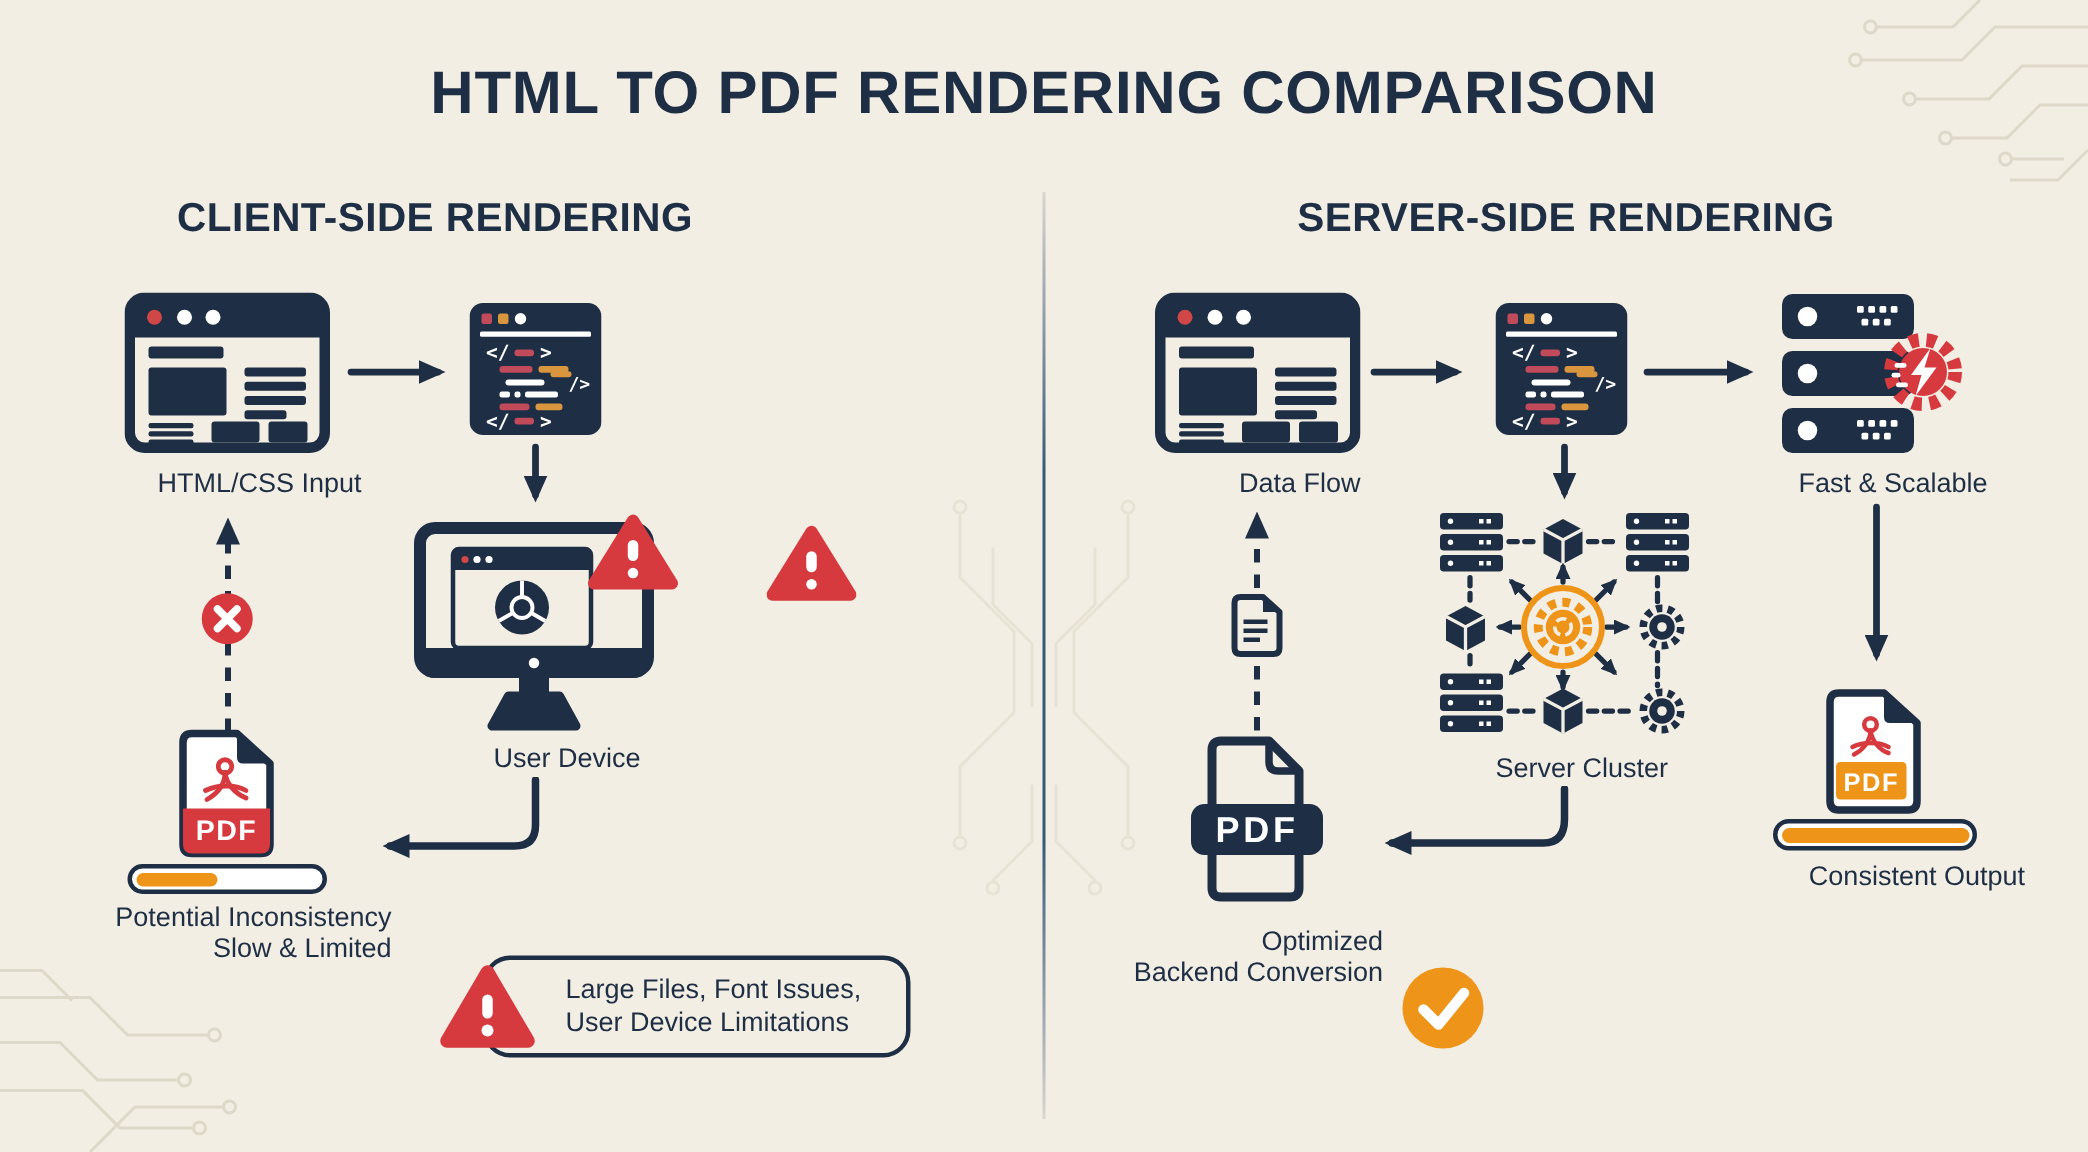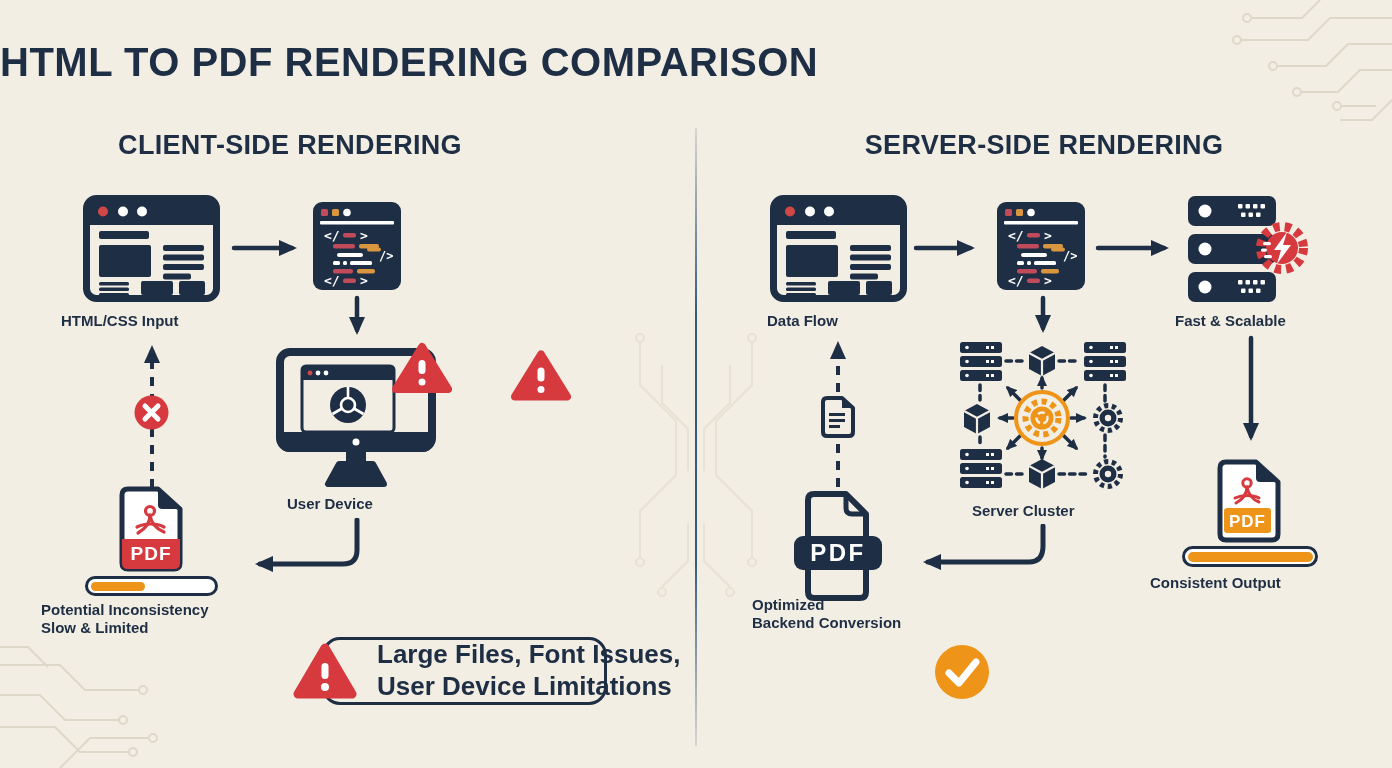--- a/index.html
+++ b/index.html
@@ -3,28 +3,28 @@
 <meta charset="utf-8">
 <style>
 :root{
   --background:#f2eee3; --navy:#1e2e44; --red:#d63a3f; --orange:#ee9418;
   --code-red:#c14b5a; --code-orange:#d9963f; --circuit:#ded8c9;
 }
 *{box-sizing:border-box}
 body{margin:0;background:var(--background);font-family:"Liberation Sans","DejaVu Sans",sans-serif}
 .stage{position:relative;width:1392px;height:768px;background:var(--background);overflow:hidden}
 .abs{position:absolute}
-.title{color:var(--navy);font-weight:800;font-size:40px;letter-spacing:.5px;text-align:left;white-space:nowrap}
+.title{color:var(--navy);font-weight:800;font-size:40px;letter-spacing:.5px;text-align:center;white-space:nowrap}
 .heading{color:var(--navy);font-weight:800;font-size:27px;letter-spacing:.3px;text-align:center;white-space:nowrap}
-.label{color:var(--navy);font-weight:700;font-size:15px;line-height:1.18;text-align:left;white-space:nowrap}
+.label{color:var(--navy);font-weight:400;font-size:18px;line-height:1.18;text-align:right;white-space:nowrap}
 .divider{background:linear-gradient(180deg,rgba(30,46,68,.12),#35597a 30%,#35597a 70%,rgba(30,46,68,.12))}
 .pbar{border:3.5px solid var(--navy);border-radius:12px;background:#fff;padding:2.5px}
 .pbar .fill{height:100%;background:var(--orange);border-radius:7px}
 .callout{border:3.5px solid var(--navy);border-radius:18px;display:flex;align-items:center;background:transparent}
-.callout .lines{color:var(--navy);font-weight:700;font-size:26px;line-height:1.22;white-space:nowrap}
+.callout .lines{color:var(--navy);font-weight:400;font-size:18px;line-height:1.22;white-space:nowrap}
 svg{display:block}
 </style>
 </head>
 <body>
 
 <div class="stage">
 
   <svg width="0" height="0" class="abs" aria-hidden="true">
     <defs>
       <marker id="arrL" markerUnits="userSpaceOnUse" markerWidth="18" markerHeight="16" refX="13" refY="8" orient="auto">
@@ -444,21 +444,21 @@
   </svg>
   <svg class="abs" style="left:823px;top:442px;width:30px;height:52px">
     <line x1="15" y1="2" x2="15" y2="48" stroke="var(--navy)" stroke-width="4" stroke-dasharray="9 8"></line>
   </svg>
   <svg class="abs" style="left:788px;top:490px;width:100px;height:112px" viewBox="0 0 100 112">
     <path d="M20 10 q0 -6 6 -6 h32 L78 24 v78 q0 6 -6 6 H26 q-6 0 -6 -6 Z" fill="var(--background)" stroke="var(--navy)" stroke-width="6" stroke-linejoin="round"></path>
     <path d="M58 4 v14 q0 6 6 6 h14" fill="none" stroke="var(--navy)" stroke-width="5"></path>
     <rect x="6" y="46" width="88" height="34" rx="9" fill="var(--navy)"></rect>
     <text x="50" y="71" text-anchor="middle" font-family="Liberation Sans,sans-serif" font-weight="bold" font-size="24" letter-spacing="2.5" fill="#fff">PDF</text>
   </svg>
-  <div class="abs label" style="left:752px;top:596px;width:170px">
+  <div class="abs label" style="left:752px;top:617px;width:170px">
     <div>Optimized</div>
     <div>Backend Conversion</div>
   </div>
 
   <svg class="abs" style="left:898px;top:524px;width:152px;height:52px">
     <path d="M145 2 V22 Q145 38 131 38 H30" fill="none" stroke="var(--navy)" stroke-width="5" stroke-linecap="round" marker-end="url(#arrL)"></path>
   </svg>
 
   <svg class="abs" style="left:1236px;top:332px;width:30px;height:128px">
     <line x1="15" y1="6" x2="15" y2="104" stroke="var(--navy)" stroke-width="4.5" stroke-linecap="round" marker-end="url(#arrL)"></line>

